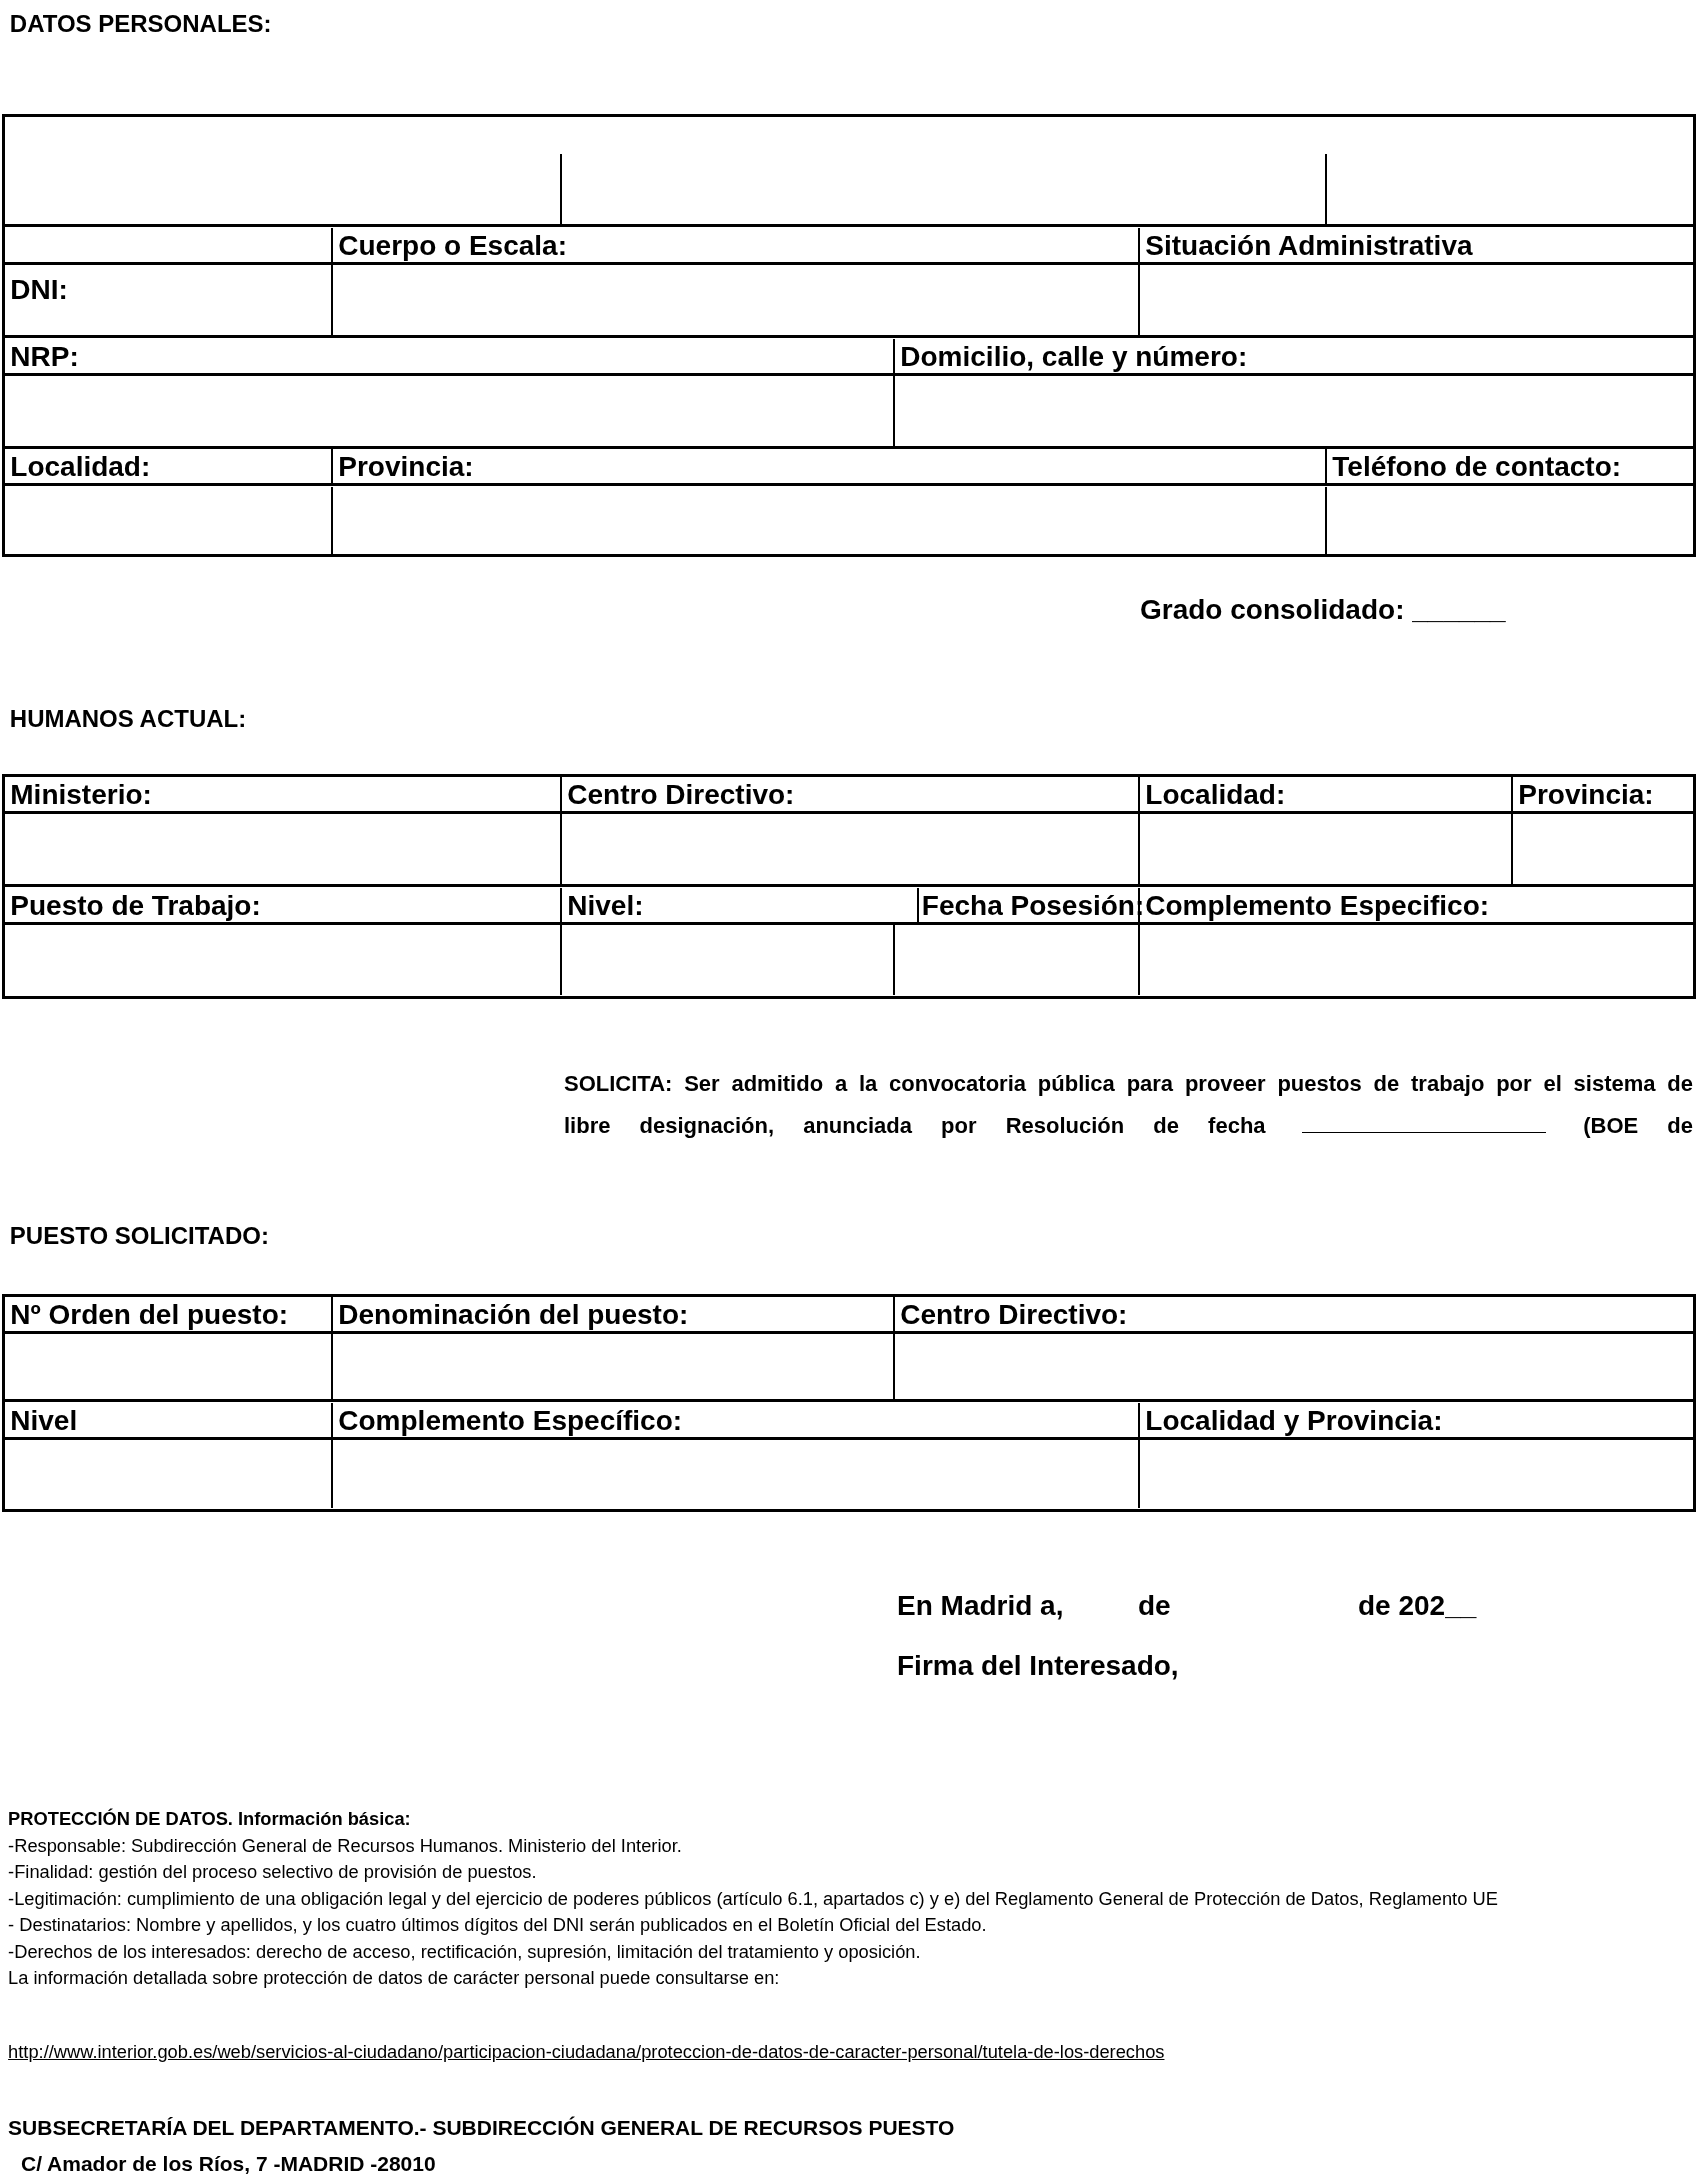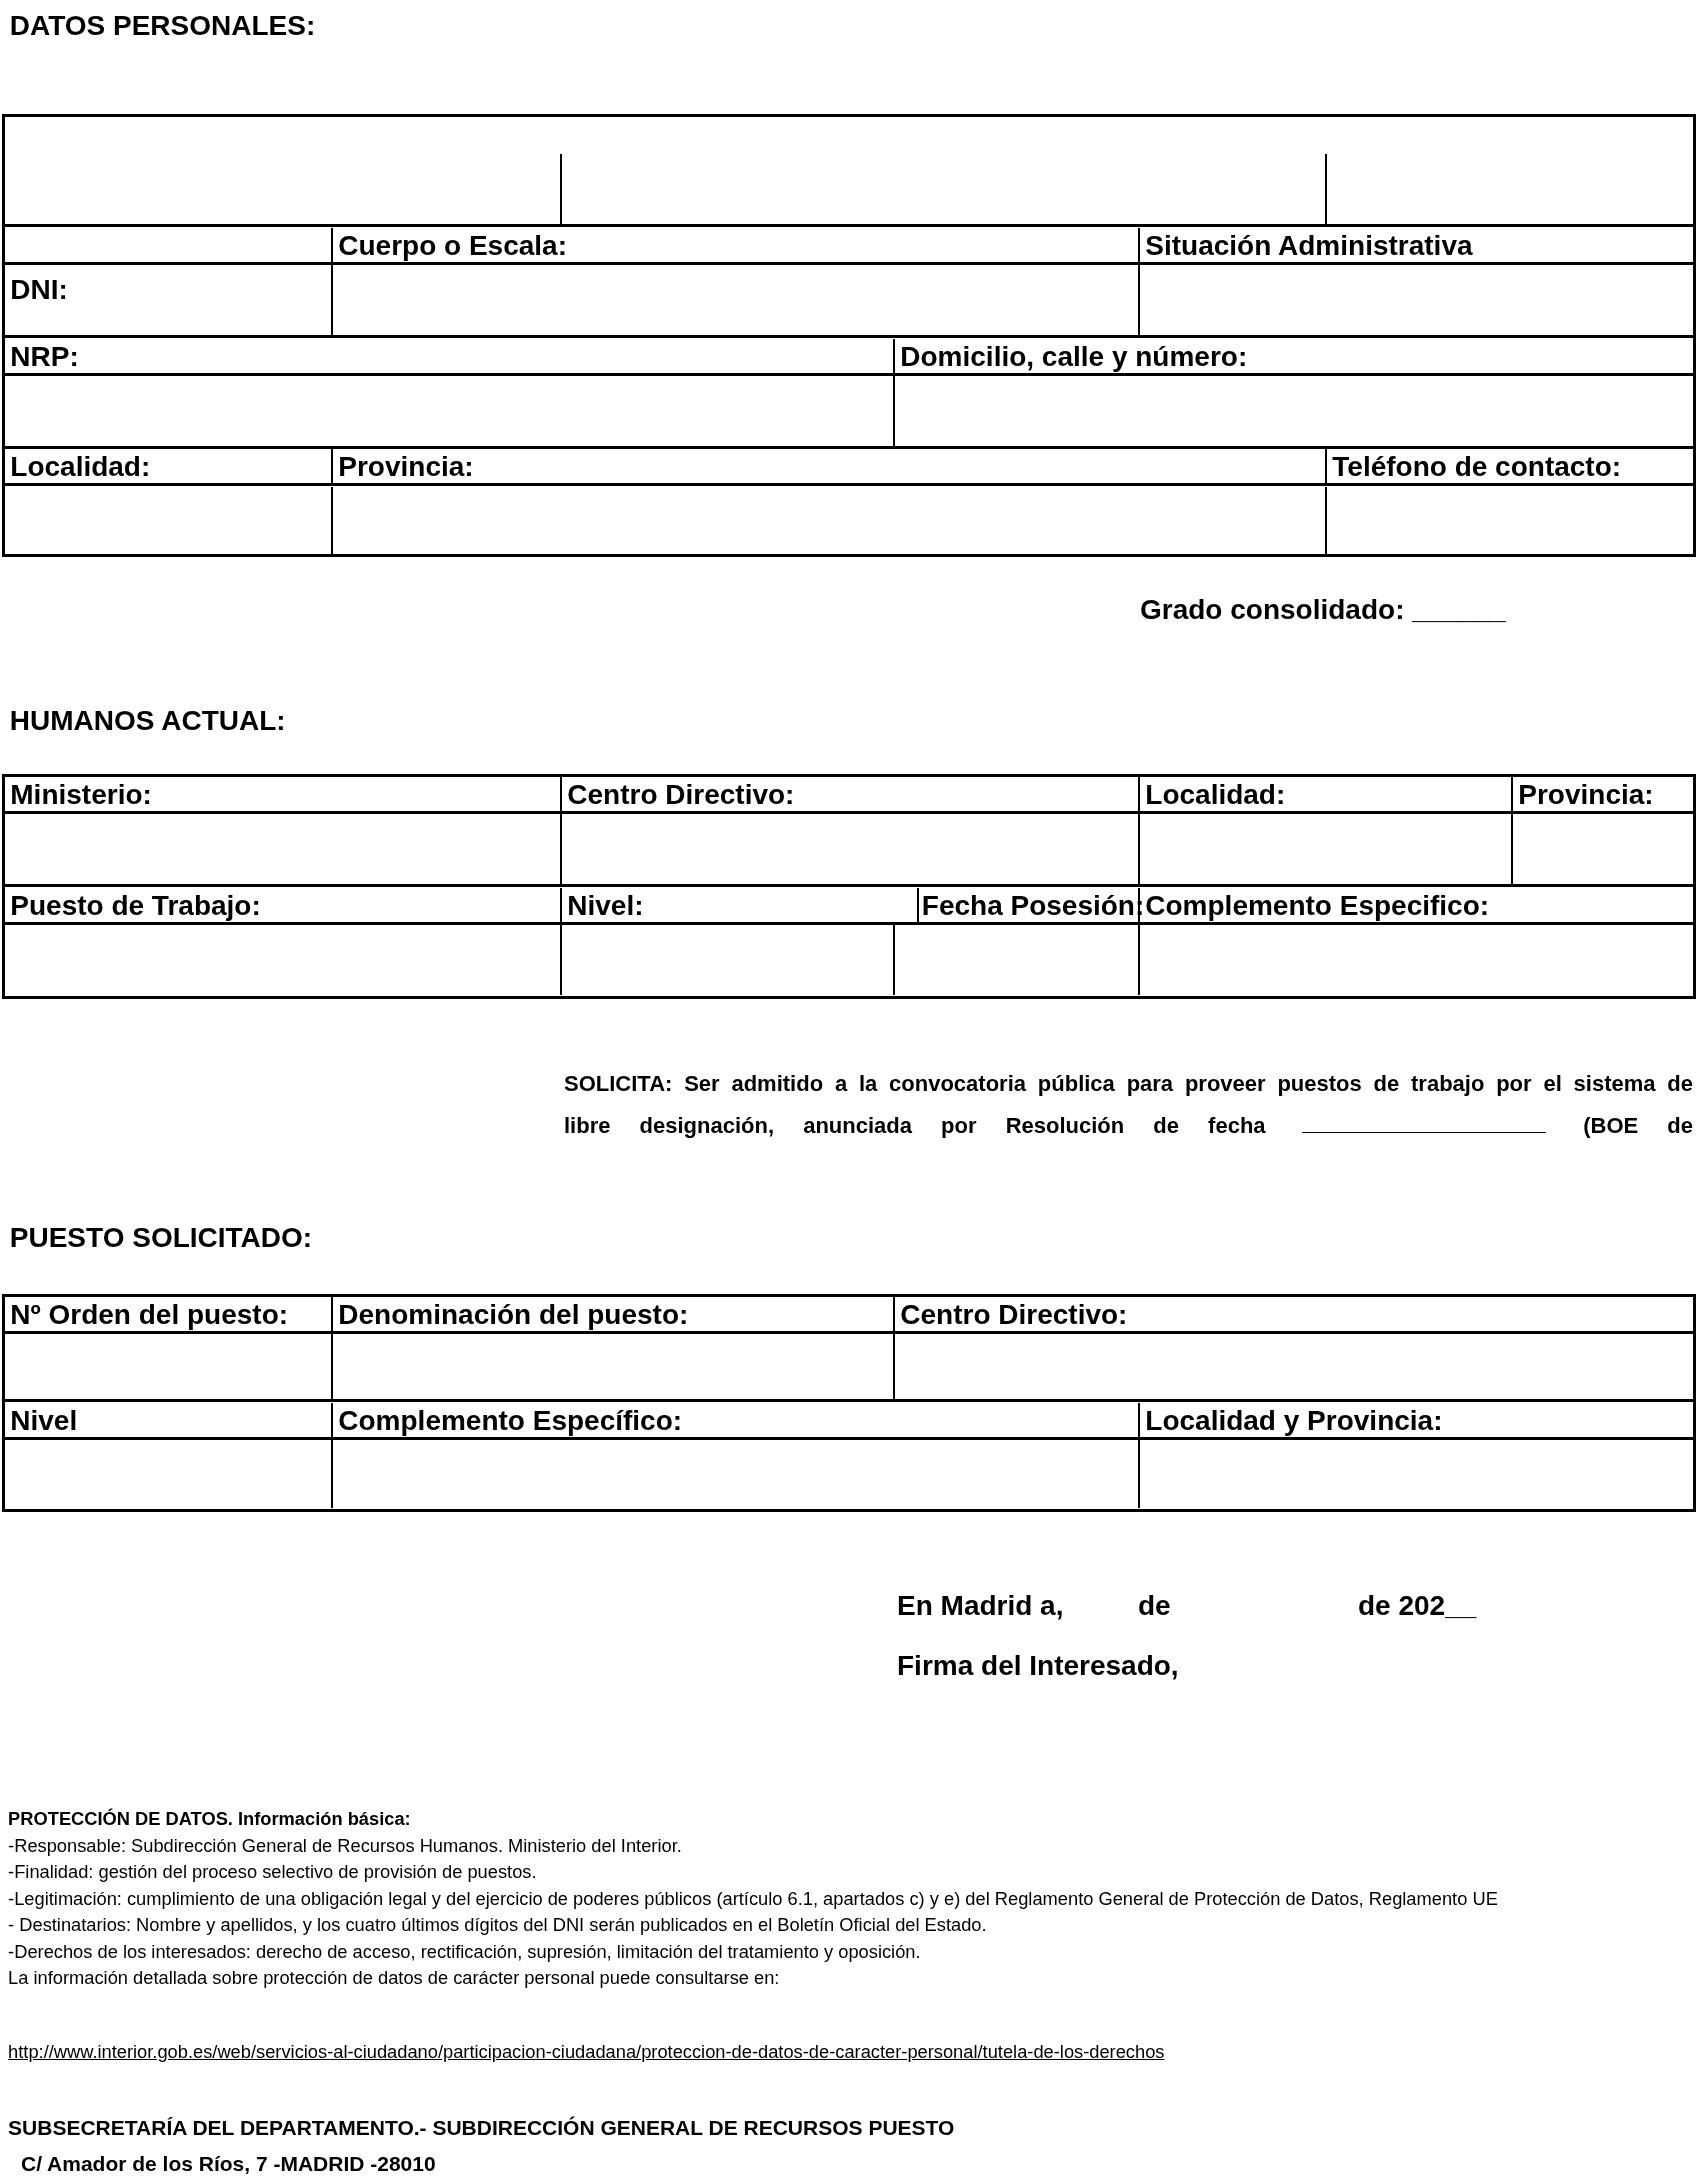--- a/index.html
+++ b/index.html
@@ -1,21 +1,21 @@
 <!DOCTYPE html>
 <html style="font-size:13px"><head>
 <meta charset="utf-8">
 <style>
   html, body { margin: 0; padding: 0; background: #ffffff; }
   body {
     width: 1702px; height: 2183px; position: relative; overflow: hidden;
     font-family: "Liberation Sans", sans-serif; color: #000;
   }
   .abs { position: absolute; }
-  .section-title { font-weight: bold; font-size: 28px; left: 9.8px; }
+  .section-title { font-weight: bold; font-size: 24px; left: 9.8px; }
   .grid { position: absolute; left: 2.4px; width: 1694px; border: 3.3px solid #000; box-sizing: border-box; }
   .row { position: absolute; left: 0; right: 0; }
   .lbl-row { border-bottom: 3.3px solid #000; box-sizing: border-box; }
   .inp-row { box-sizing: border-box; }
   .inp-row.bordered { border-bottom: 3.3px solid #000; }
   .cell { position: absolute; top: 0; bottom: 0; box-sizing: border-box; }
   .cell.vl { border-left: 2.4px solid #000; }
   .cell .t { font-weight: bold; font-size: 28px; position: absolute; left: 4.9px; top: 1.6px; white-space: nowrap; }
   .cell input {
     position: absolute; inset: 0; width: 100%; height: 100%; border: none; background: transparent;

